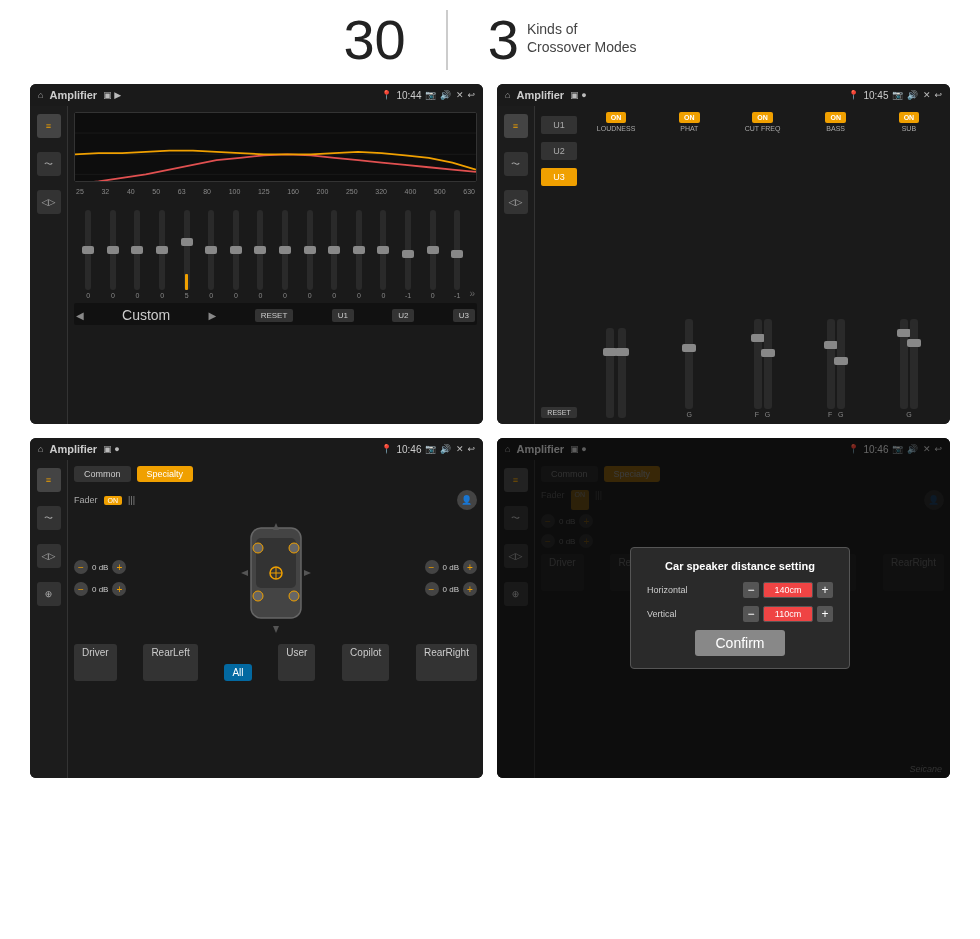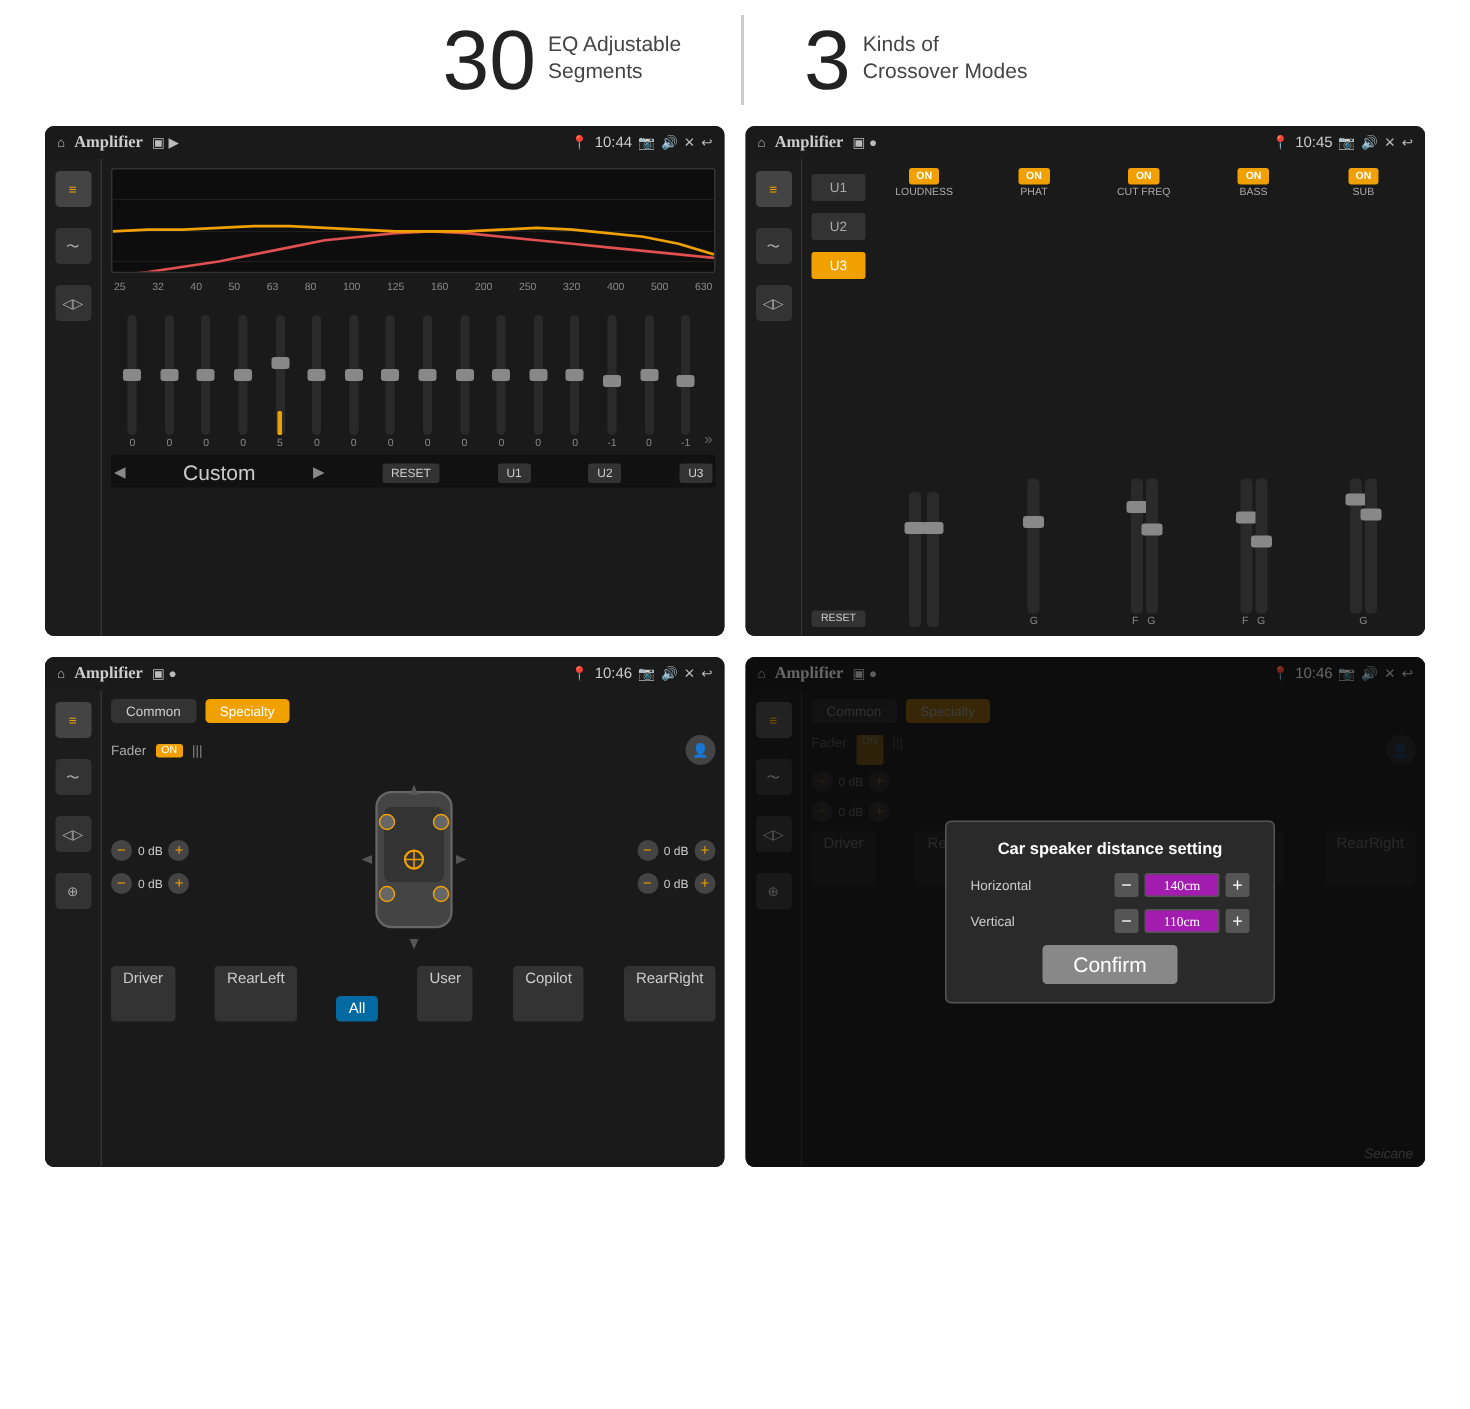--- a/index.html
+++ b/index.html
@@ -103,21 +103,20 @@
       align-items: center;
       gap: 4px;
       font-size: 10px;
       color: #ccc;
     }
 
     .amplifier-label {
       font-size: 11px;
       color: #ccc;
       font-weight: bold;
-      font-family: Liberation Serif, serif;
     }
 
     
     .screen-content {
       display: flex;
       height: calc(100% - 22px);
     }
 
     .side-panel {
       background: #1c1c1c;
@@ -459,29 +458,28 @@
       border-radius: 2px;
       font-size: 12px;
       cursor: pointer;
       display: flex;
       align-items: center;
       justify-content: center;
       line-height: 1;
     }
 
     .dialog-val-display {
-      background: #a21caf;
+      background: #ef4444;
       border: 1px solid #555;
       color: #fff;
       font-size: 9px;
       padding: 2px 6px;
       border-radius: 2px;
       min-width: 50px;
       text-align: center;
-      font-family: Liberation Serif, serif;
     }
 
     .dialog-confirm-btn {
       background: #888;
       color: #fff;
       border: none;
       border-radius: 3px;
       padding: 5px 20px;
       font-size: 14px;
       cursor: pointer;
@@ -528,24 +526,20 @@
   </style>
 </head>
 <body>
 
 <div class="page-container">
 
 
   <div class="stats-section">
     <div class="stat-item">
       <div class="stat-number">30</div>
-      <div class="stat-desc">
-        <span>EQ Adjustable</span><br>
-        <span>Segments</span>
-      </div>
     </div>
     <div class="stat-divider"></div>
     <div class="stat-item">
       <div class="stat-number">3</div>
       <div class="stat-desc">
         <span>Kinds of</span><br>
         <span>Crossover Modes</span>
       </div>
     </div>
   </div>

